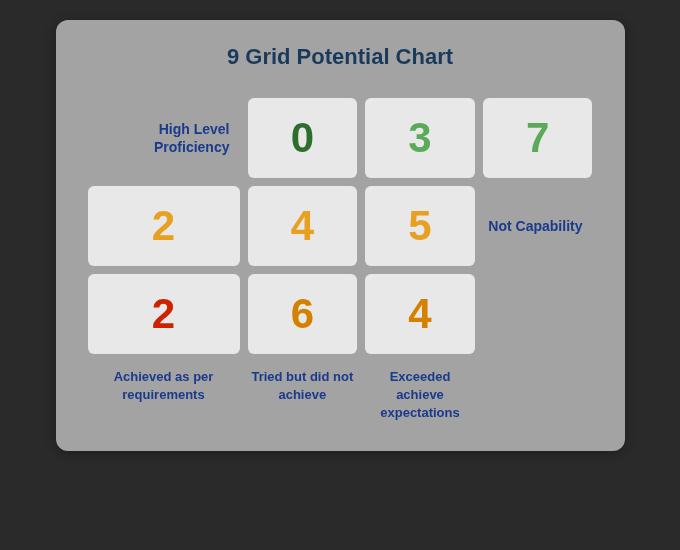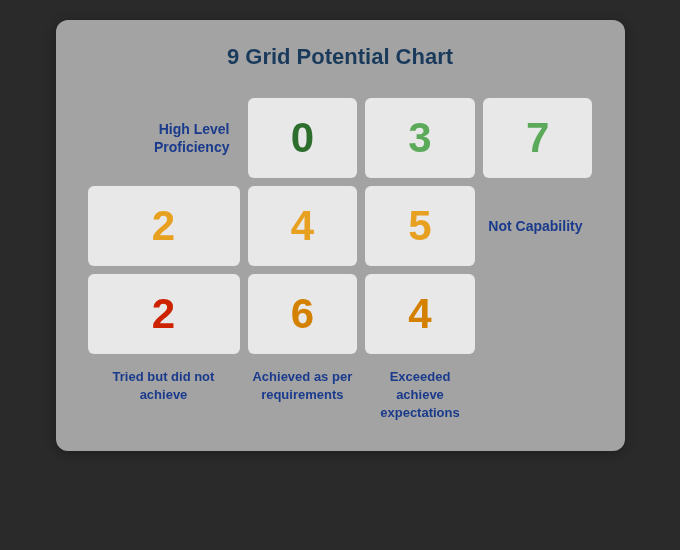--- a/index.html
+++ b/index.html
@@ -104,18 +104,18 @@
     <div class="cell color-orange">2</div>
     <div class="cell color-orange">4</div>
     <div class="cell color-orange">5</div>
 
     <div class="row-label">Not Capability</div>
     <div class="cell color-red">2</div>
     <div class="cell color-dark-orange">6</div>
     <div class="cell color-dark-orange">4</div>
 
     <div class="col-label-empty"></div>
+    <div class="col-label">Achieved as per requirements</div>
     <div class="col-label">Tried but did not achieve</div>
-    <div class="col-label">Achieved as per requirements</div>
     <div class="col-label">Exceeded achieve expectations</div>
 
   </div>
 </div>
 
 </body></html>

